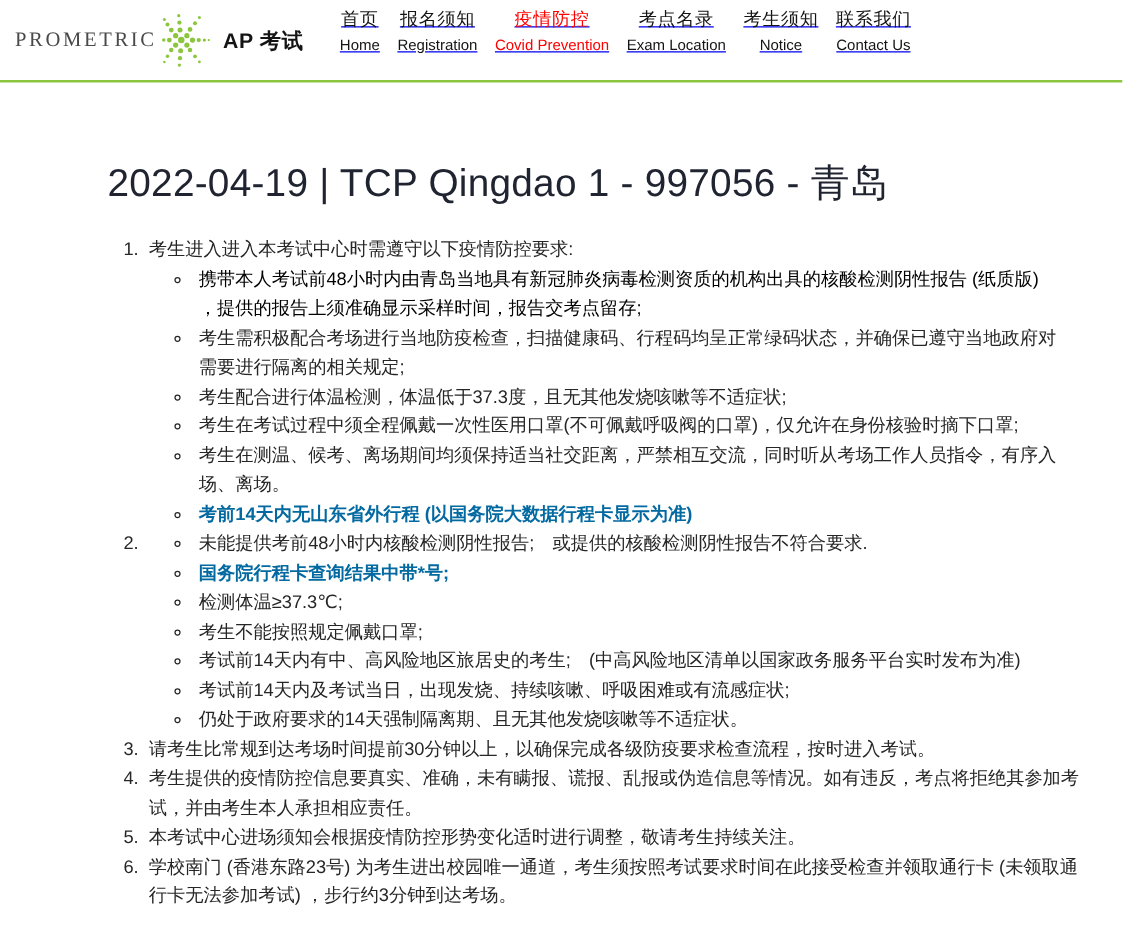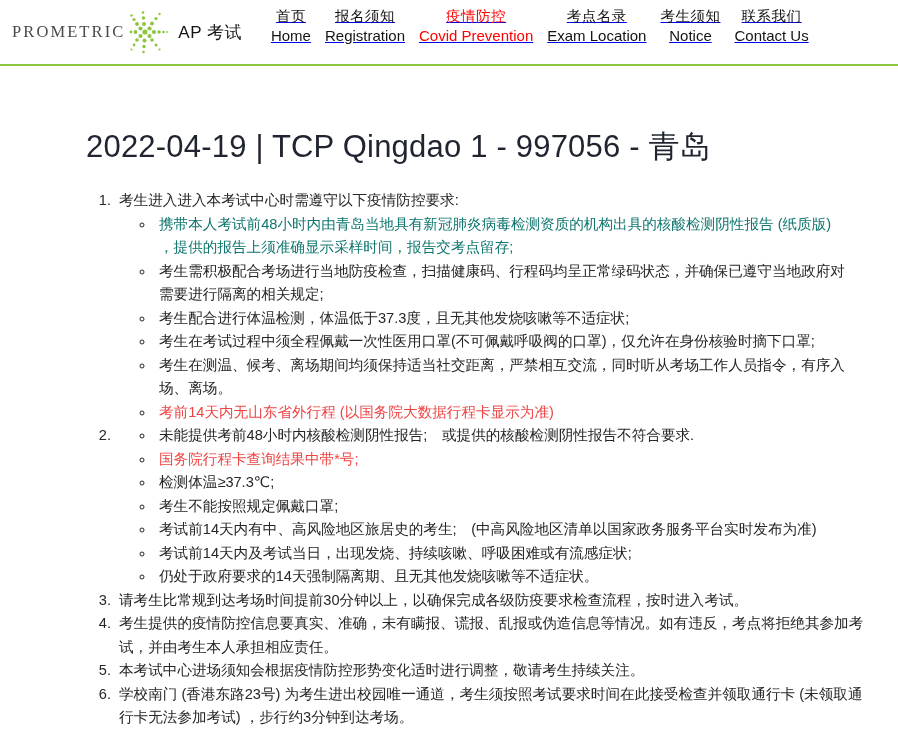--- a/index.html
+++ b/index.html
@@ -49,21 +49,21 @@
     width: 42px;
     height: 50px;
     margin-left: 1px;
     margin-right: 6px;
     position: relative;
     flex: 0 0 auto;
   }
 
   .brand-subtitle {
     font-size: 17px;
-    font-weight: normal;
+    font-weight: bold;
     color: #141414;
     white-space: nowrap;
     margin-left: 4px;
     letter-spacing: .5px;
   }
 
   
   .main-nav {
     padding-left: 22px;
     padding-top: 6px;
@@ -80,21 +80,21 @@
     align-items: center;
     padding: 0 7px;
   }
   .nav-cn {
     font-size: 14.5px;
     line-height: 20px;
     color: #141414;
     letter-spacing: .5px;
   }
   .nav-en {
-    font-size: 15px;
+    font-size: 12px;
     line-height: 20px;
     color: #141414;
     letter-spacing: 0px;
   }
   .nav-col.active .nav-cn,
   .nav-col.active .nav-en { color: #ff0000; }
 
   
   .page-main {
     padding: 0;
@@ -139,22 +139,22 @@
   }
   ul.sub-list > li {
     margin: 0;
     padding-left: 4px;
   }
   ul.sub-list > li > .li-text {
     display: block;
     padding-right: 50px;
   }
 
-  .red { color: #0f766e; }
-  .red-bold { color: #ef4444; font-weight: normal; }
+  .red { color: #000000; }
+  .red-bold { color: #0369a1; font-weight: bold; }
 </style>
 </head>
 <body>
 
 <header class="site-header">
 
   <div class="brand">
     <span class="brand-wordmark">PROMETRIC</span>
 
     <span class="brand-burst">

